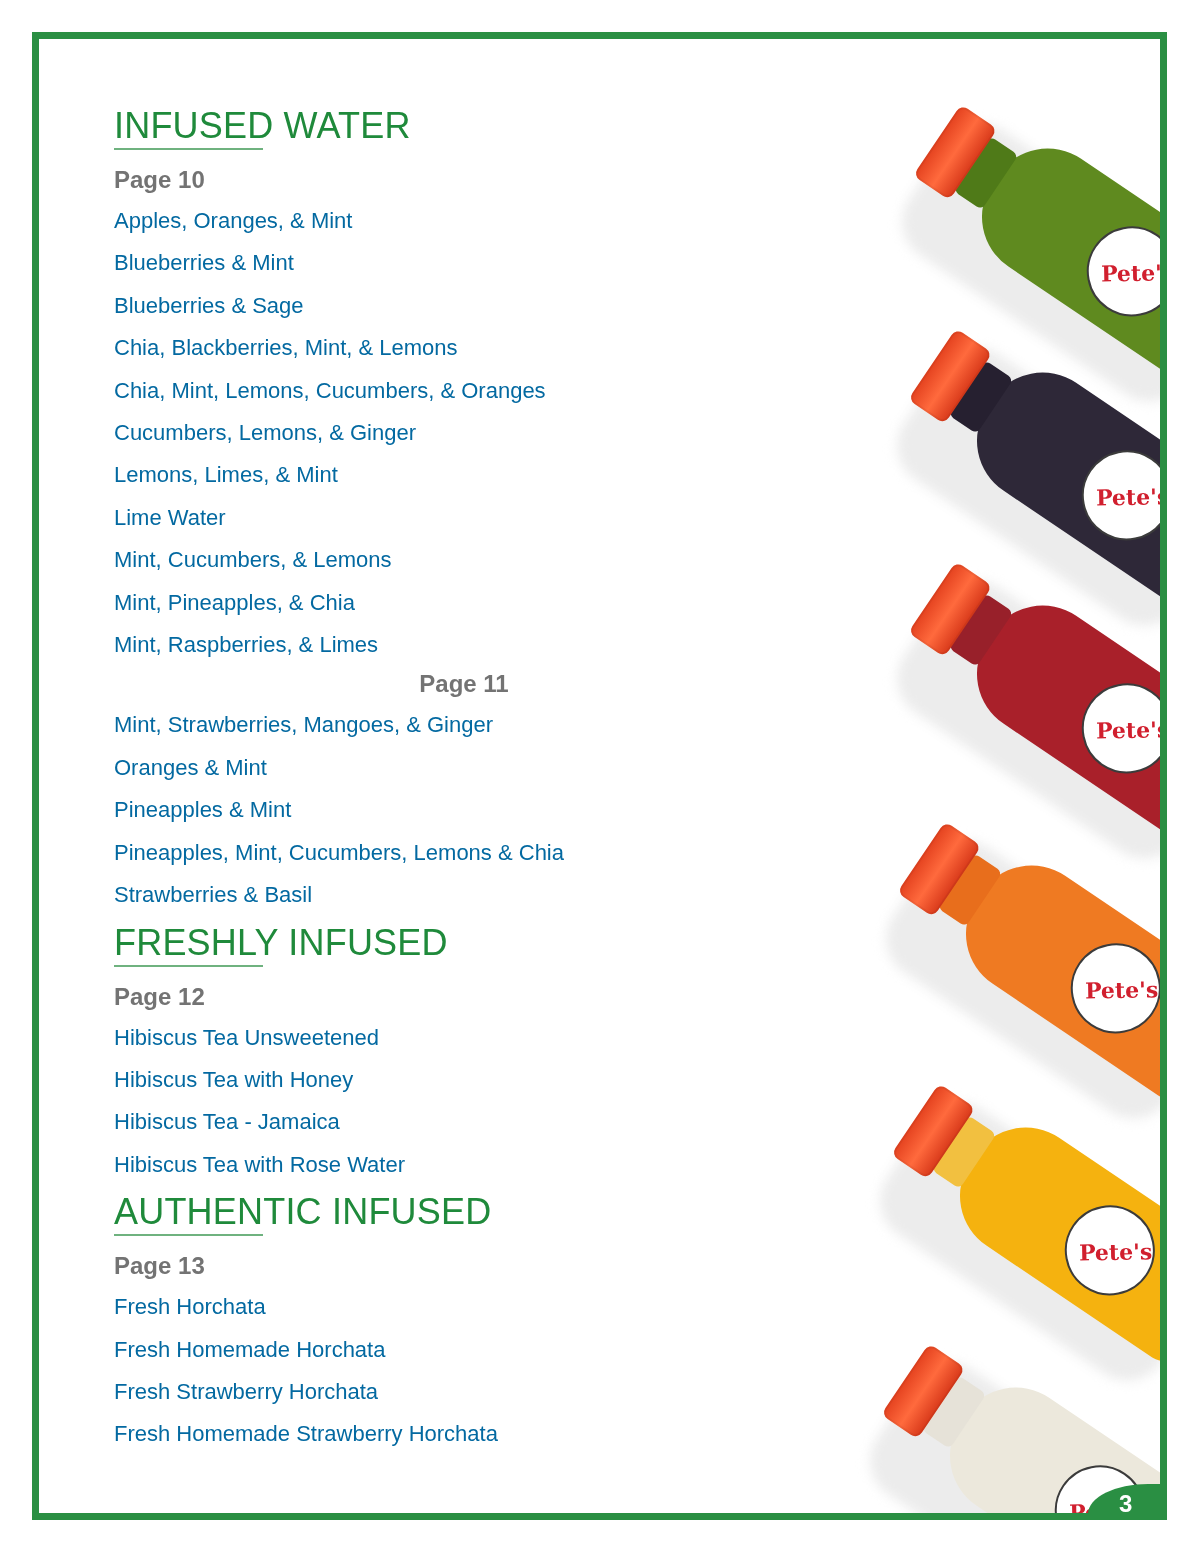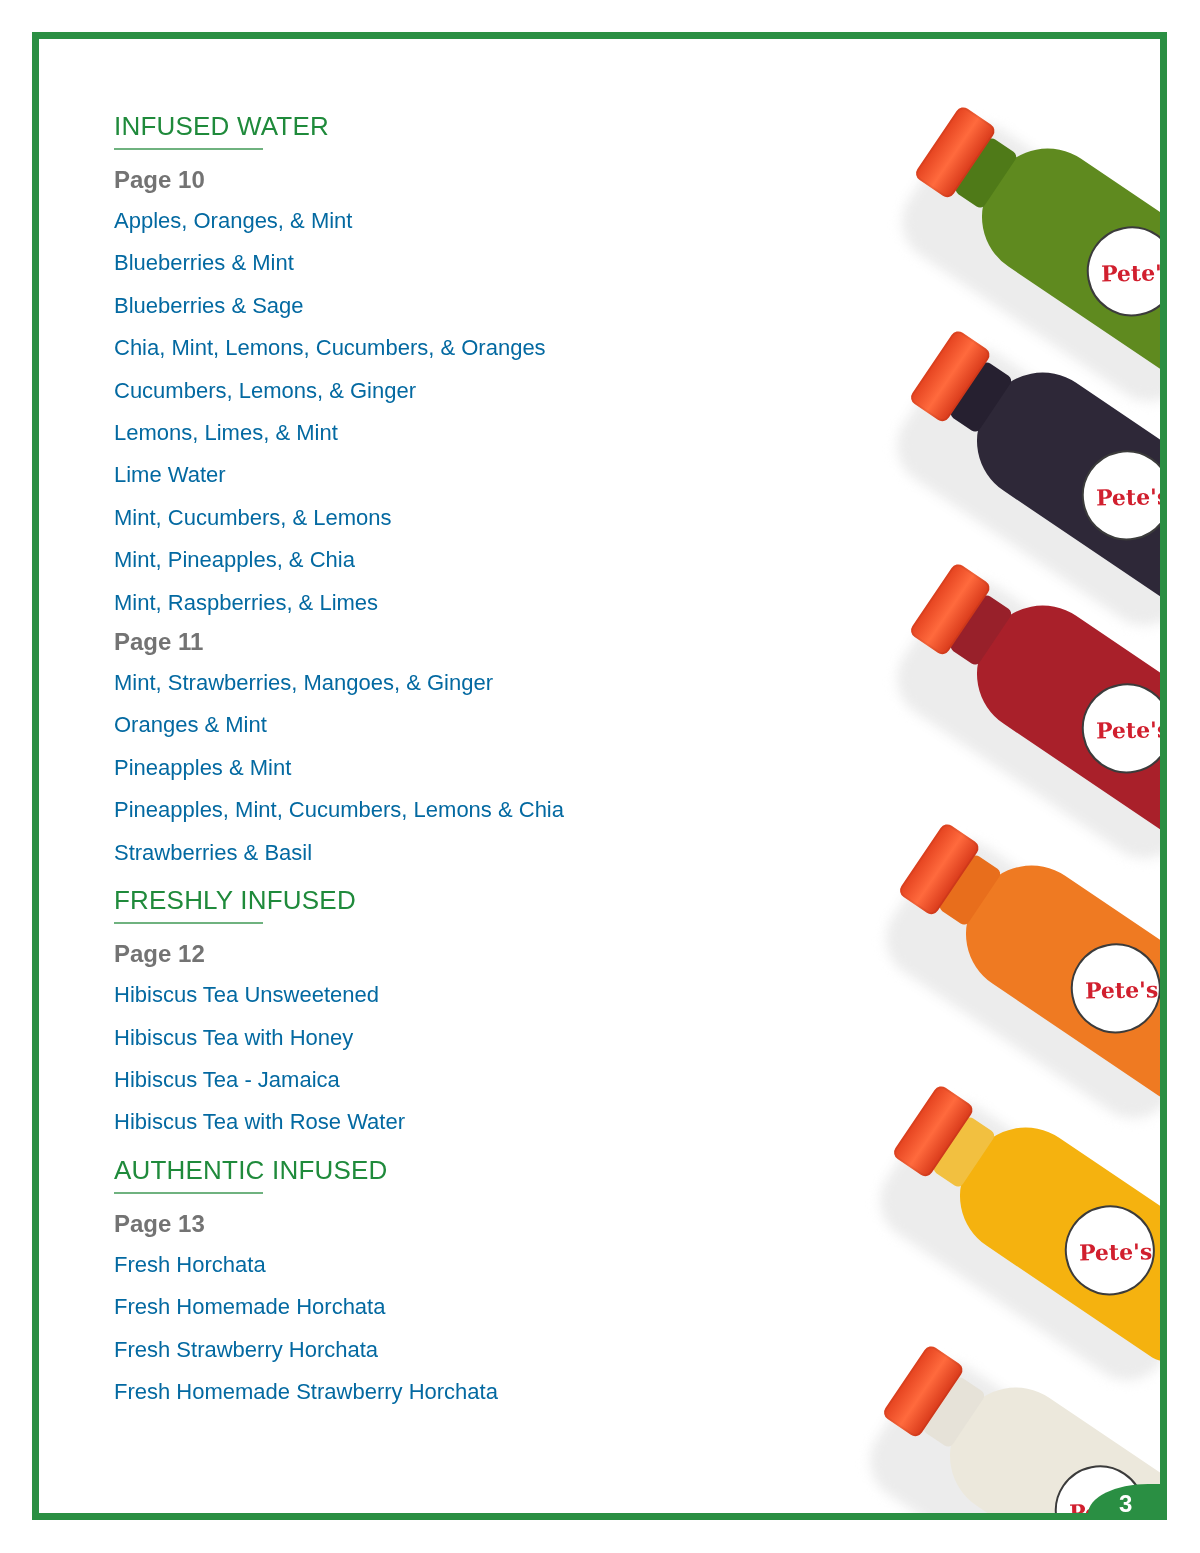--- a/index.html
+++ b/index.html
@@ -1,21 +1,21 @@
 <!DOCTYPE html>
 <html><head>
 <meta charset="utf-8">
 <style>
   html, body { margin: 0; padding: 0; background: #ffffff; }
   body { width: 1200px; height: 1553px; position: relative; overflow: hidden;
          font-family: "Liberation Sans", "DejaVu Sans", sans-serif; color: #1a1a1a; }
   .frame { position: absolute; left: 32px; top: 32px; width: 1121px; height: 1474px;
            border: 7px solid #2a8f43; box-sizing: content-box; overflow: hidden; }
   .content { position: absolute; left: 114px; top: 108px; width: 700px; }
-  .section-title { font-size: 26px; font-weight: 500; color: #1f8a3b; letter-spacing: 0.2px;
+  .section-title { font-size: 36px; font-weight: 500; color: #1f8a3b; letter-spacing: 0.2px;
                    margin: 0; line-height: 36px; }
   .section-rule { width: 149px; height: 2px; background: #6fb27f; margin-top: 4px; margin-bottom: 14px; }
   .page-label { font-size: 24px; font-weight: 700; color: #737373; line-height: 32px; margin: 0 0 4px 0; }
   .item { font-size: 22px; line-height: 42.4px; color: #0369a1; margin: 0; white-space: nowrap; }
   .section { margin-bottom: 8px; }
 
   
   .bottles { position: absolute; left: 0; top: 0; width: 1200px; height: 1553px; pointer-events: none; }
   .bottle { position: absolute; width: 340px; height: 170px; transform-origin: 0 50%; }
   .bottle .shadow { position: absolute; left: 10px; top: 40px; width: 330px; height: 150px;
@@ -103,28 +103,29 @@
 
 <div class="content">
 
   <div class="section">
     <h2 class="section-title">INFUSED WATER</h2>
     <div class="section-rule"></div>
     <div class="page-label">Page 10</div>
     <p class="item">Apples, Oranges, &amp; Mint</p>
     <p class="item">Blueberries &amp; Mint</p>
     <p class="item">Blueberries &amp; Sage</p>
+    <p class="item">Chia, Blackberries, Mint, &amp; Lemons</p>
     <p class="item">Chia, Mint, Lemons, Cucumbers, &amp; Oranges</p>
     <p class="item">Cucumbers, Lemons, &amp; Ginger</p>
     <p class="item">Lemons, Limes, &amp; Mint</p>
     <p class="item">Lime Water</p>
     <p class="item">Mint, Cucumbers, &amp; Lemons</p>
     <p class="item">Mint, Pineapples, &amp; Chia</p>
     <p class="item">Mint, Raspberries, &amp; Limes</p>
-    <div class="page-label" style="margin-top:2px;">Page 11</div>
+    <div class="page-label" style="margin-top:2px;text-align:center;">Page 11</div>
     <p class="item">Mint, Strawberries, Mangoes, &amp; Ginger</p>
     <p class="item">Oranges &amp; Mint</p>
     <p class="item">Pineapples &amp; Mint</p>
     <p class="item">Pineapples, Mint, Cucumbers, Lemons &amp; Chia</p>
     <p class="item">Strawberries &amp; Basil</p>
   </div>
 
   <div class="section">
     <h2 class="section-title">FRESHLY INFUSED</h2>
     <div class="section-rule"></div>

